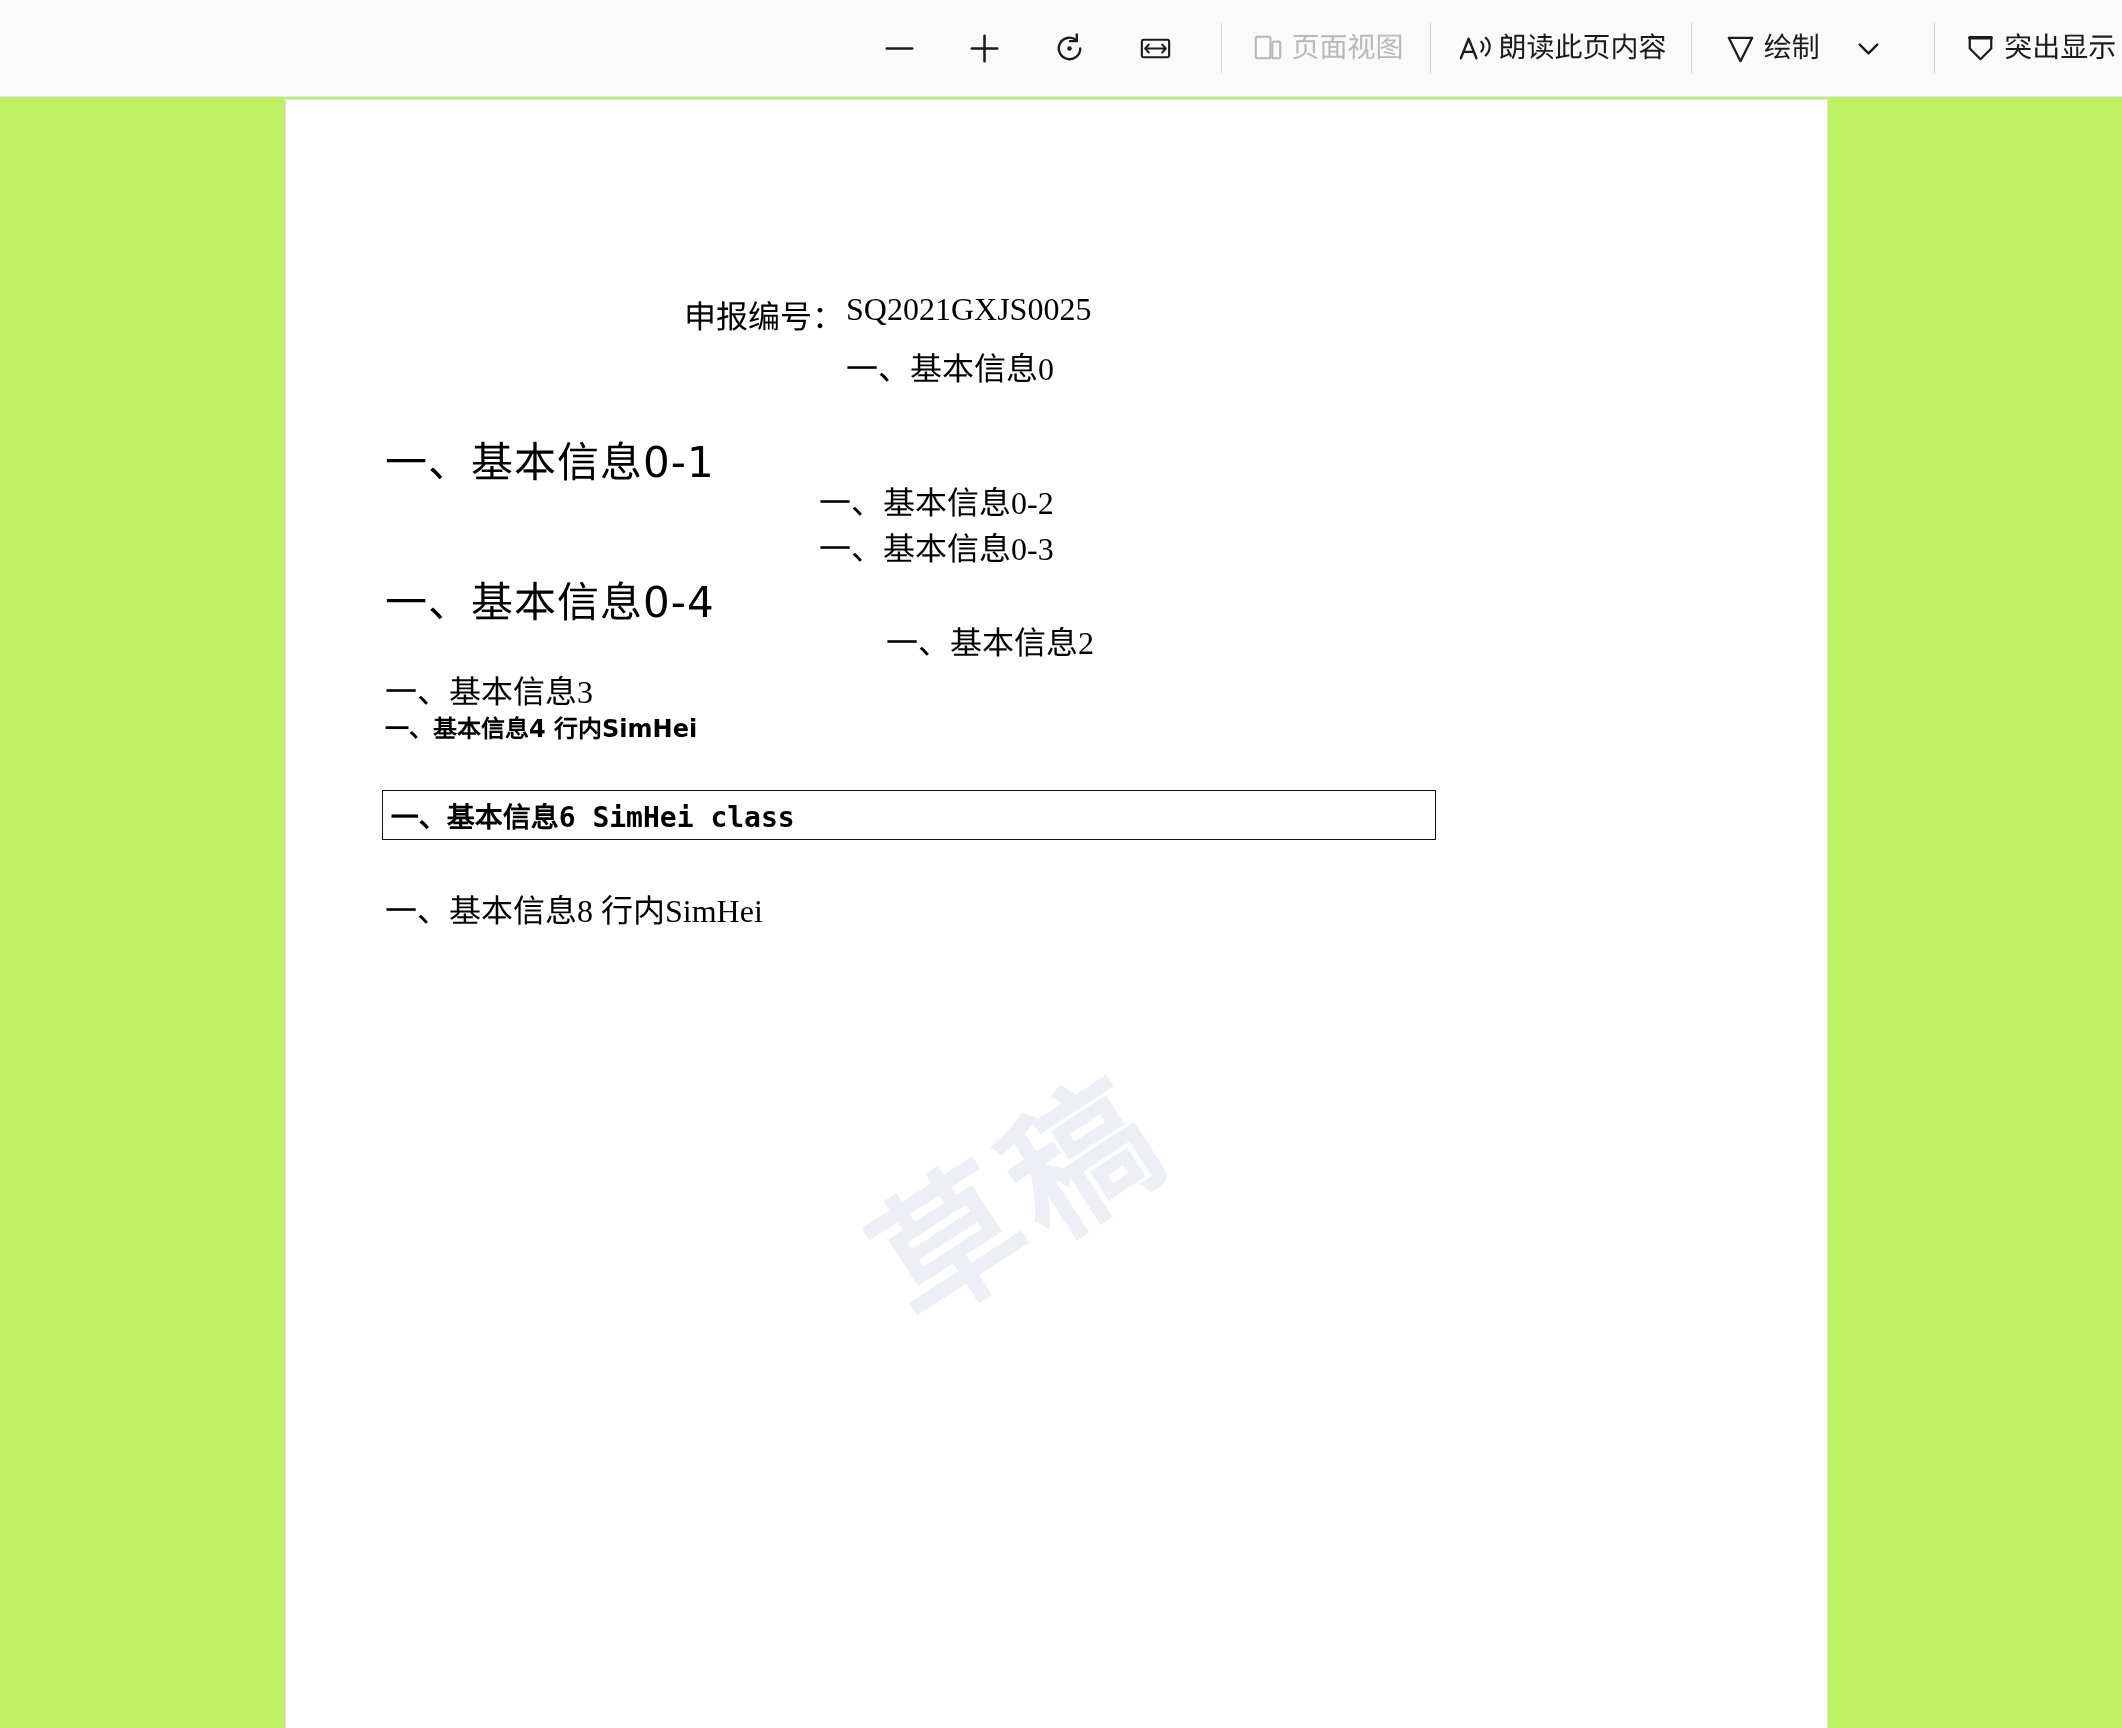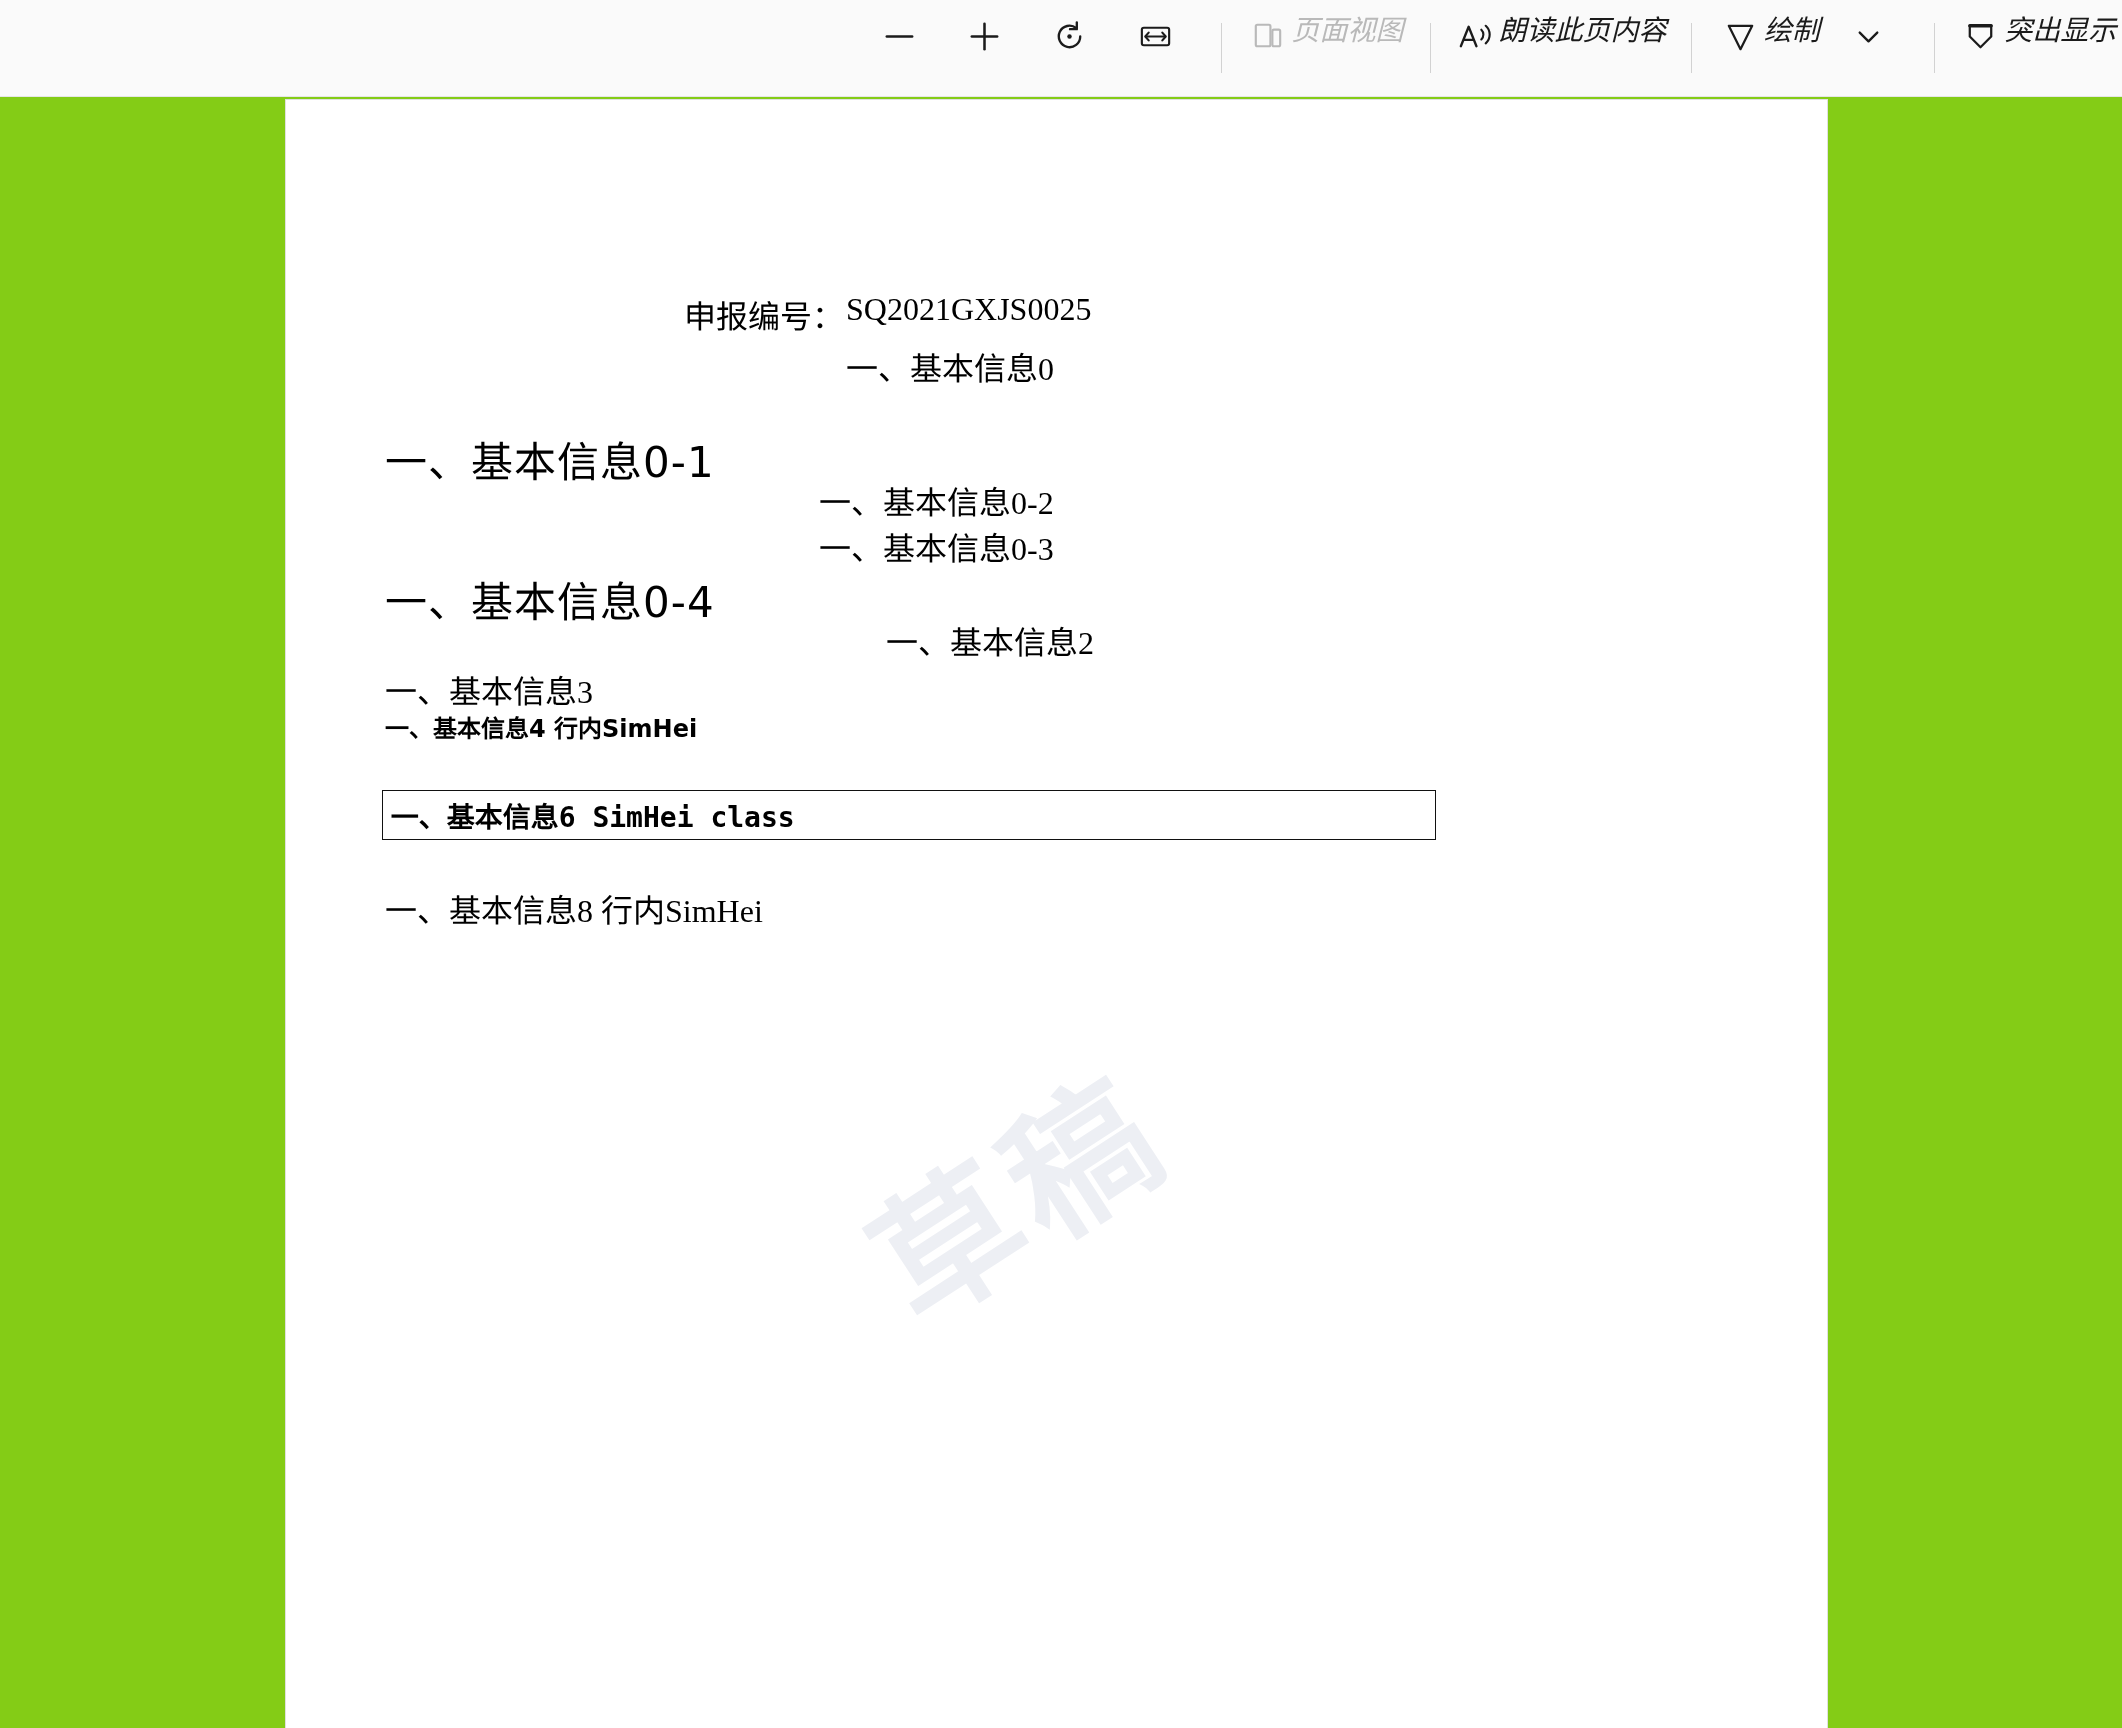--- a/index.html
+++ b/index.html
@@ -26,29 +26,29 @@
     border-bottom: 1px solid #e6e6e6;
     display: flex;
     align-items: center;
     box-sizing: border-box;
   }
   #toolbar-left-gap { flex: 0 0 859px; height: 1px; }
   .tb-btn {
     height: 62px;
     min-width: 62px;
     display: flex;
+    align-items: center;
     justify-content: center;
     gap: 4px;
     padding: 0 11.6px;
     border-radius: 5.8px;
     color: #1b1b1b;
     font-size: 27px;
     white-space: nowrap;
     user-select: none;
-    font-style: italic;
   }
   .tb-btn.disabled { color: #b9b9b9; }
   .tb-label { font-size: 28px; line-height: 1; }
   .tb-sep {
     width: 1px;
     height: 50px;
     background: #d2d2d2;
     margin: 0 21px;
     flex: 0 0 1px;
   }
@@ -61,21 +61,21 @@
   }
   .ico svg { display: block; width: 39px; height: 39px; }
 
   
   #doc-area {
     position: absolute;
     left: 0;
     top: 97px;
     width: 2122px;
     height: 1632px;
-    background: #84cc16;
+    background: #bef264;
     overflow: hidden;
   }
   #page {
     position: absolute;
     left: 286px;
     top: 2.9px;
     width: 1541px;
     height: 1632px;
     background: #ffffff;
     box-shadow: 0 0 0 1px #e0e0e0;

